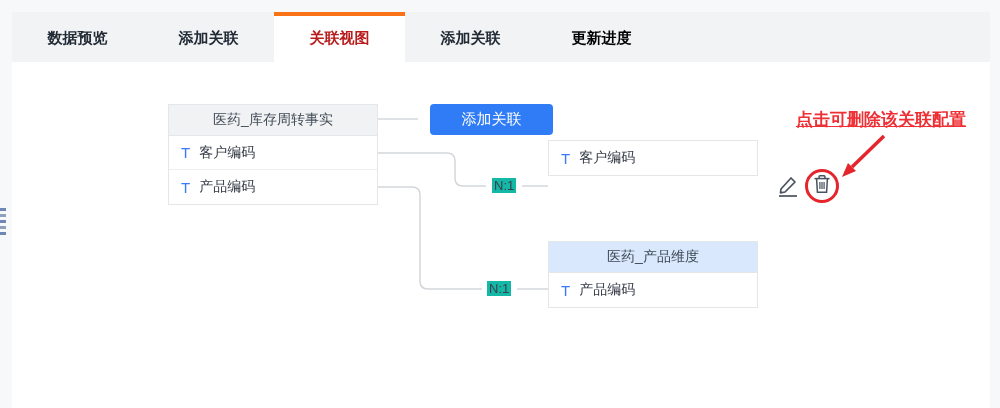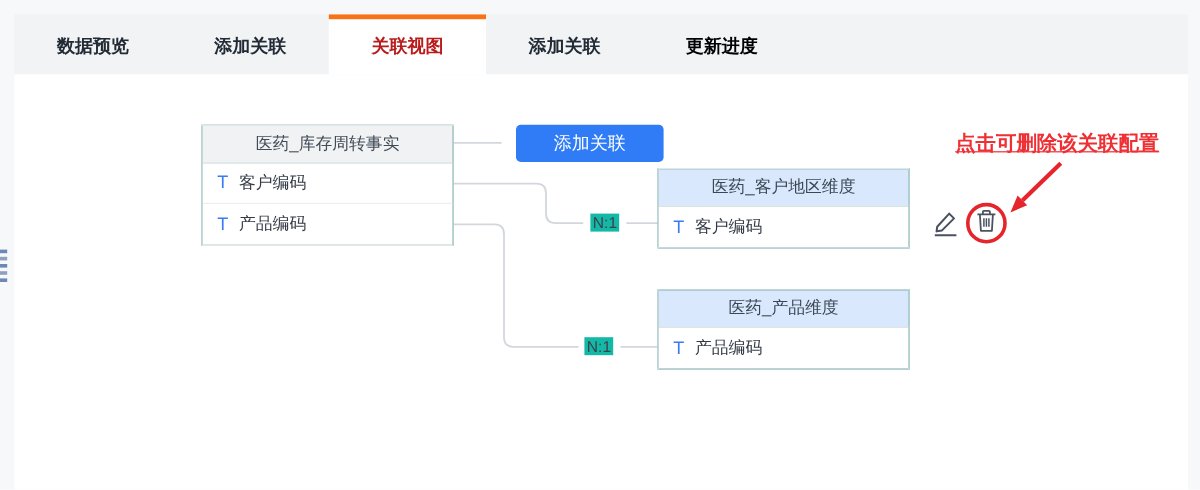--- a/index.html
+++ b/index.html
@@ -127,21 +127,20 @@
       </div>
       <div class="erow">
         <span class="ticon">T</span>
         <span>产品编码</span>
       </div>
     </div>
 
     <button class="add-btn">添加关联</button>
 
     <div class="etable dim" style="left:536px; top:78px;">
-      <div class="ehead">医药_客户地区维度</div>
       <div class="erow">
         <span class="ticon">T</span>
         <span>客户编码</span>
       </div>
     </div>
 
     <div class="etable dim" style="left:536px; top:179px;">
       <div class="ehead">医药_产品维度</div>
       <div class="erow">
         <span class="ticon">T</span>

